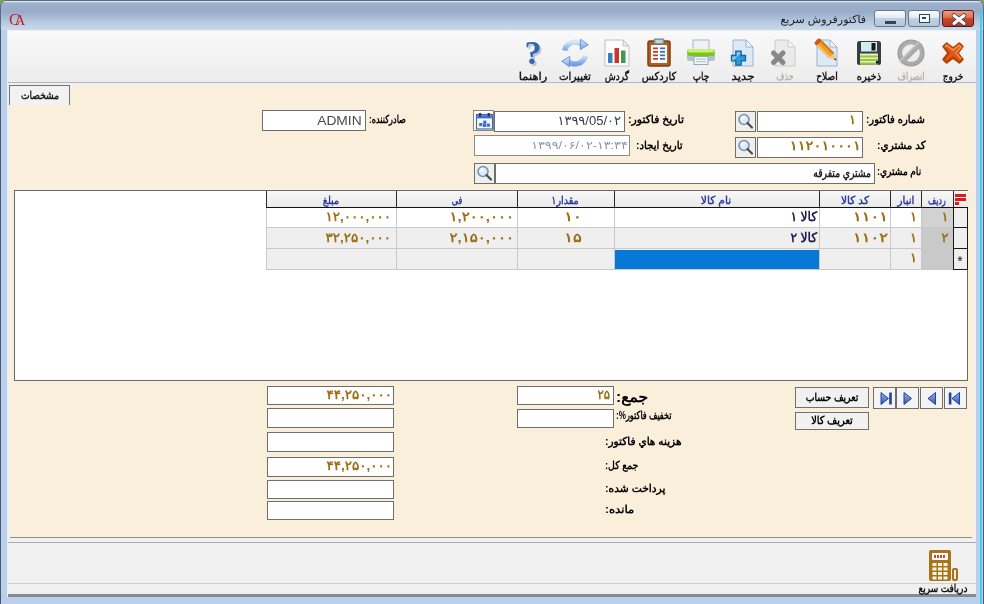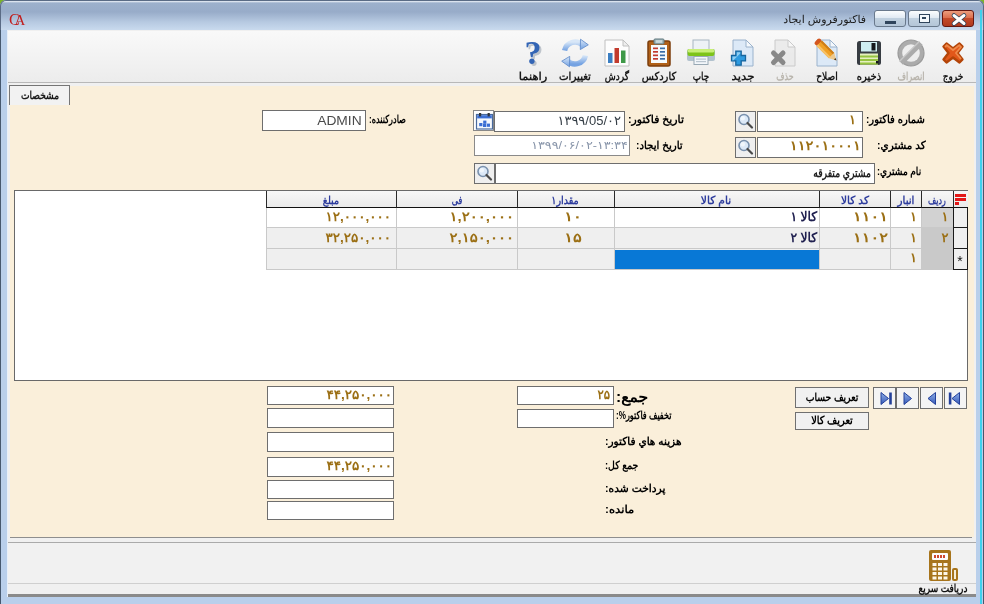--- a/index.html
+++ b/index.html
@@ -16,21 +16,21 @@
 <div class="a" style="left:983px;top:30px;width:1px;height:574px;background:#46586e"></div>
 <div class="a" style="left:980px;top:10px;width:2px;height:594px;background:#3ed2ee"></div>
 <div class="a" style="left:7px;top:30px;width:2px;height:567px;background:#e8f0fa"></div>
 <div class="a" style="left:974px;top:30px;width:2px;height:567px;background:#dde8f6"></div>
 <div class="a" style="left:8px;top:595px;width:968px;height:2px;background:#8a8a8a"></div>
 
 <div class="a" style="left:9px;top:10.5px;width:30px;height:16px;font-family:'Liberation Serif',serif;font-size:16px;color:#c11e1e">
     <span class="a" style="left:0;top:0">C</span>
     <span class="a" style="left:5.5px;top:1px;font-size:15px">A</span>
   </div>
-<div class="t reg" style="top:12.5px;font-size:11.0px;color:#1a1a1a;right:118.0px;transform-origin:100% 50%;">فاکتورفروش ایجاد</div>
+<div class="t reg" style="top:12.5px;font-size:11.0px;color:#1a1a1a;right:118.0px;transform-origin:100% 50%;">فاکتورفروش سریع</div>
 <div class="a" style="left:874px;top:10px;width:32px;height:17px;background:linear-gradient(#fbfdfe 0%,#e1eaf3 45%,#c0d0df 50%,#b4c6d8 100%);border:1px solid #69798c;border-radius:3px">
     <div class="a" style="left:10px;top:10px;width:11px;height:3px;background:#30455c"></div>
   </div>
 <div class="a" style="left:908px;top:10px;width:32px;height:17px;background:linear-gradient(#fbfdfe 0%,#e1eaf3 45%,#c0d0df 50%,#b4c6d8 100%);border:1px solid #69798c;border-radius:3px">
     <div class="a" style="left:10px;top:3px;width:11px;height:9px;border:1px solid #30455c;background:#f4f8fb">
       <div class="a" style="left:1.5px;top:1.5px;width:4px;height:2px;background:#30455c"></div>
     </div>
   </div>
 <div class="a" style="left:942px;top:10px;width:32px;height:17px;background:linear-gradient(#eb9d7e 0%,#dd6f4e 45%,#c44a2a 50%,#b03a1e 100%);border:1px solid #641710;border-radius:3px">
     <svg width="32" height="17">

